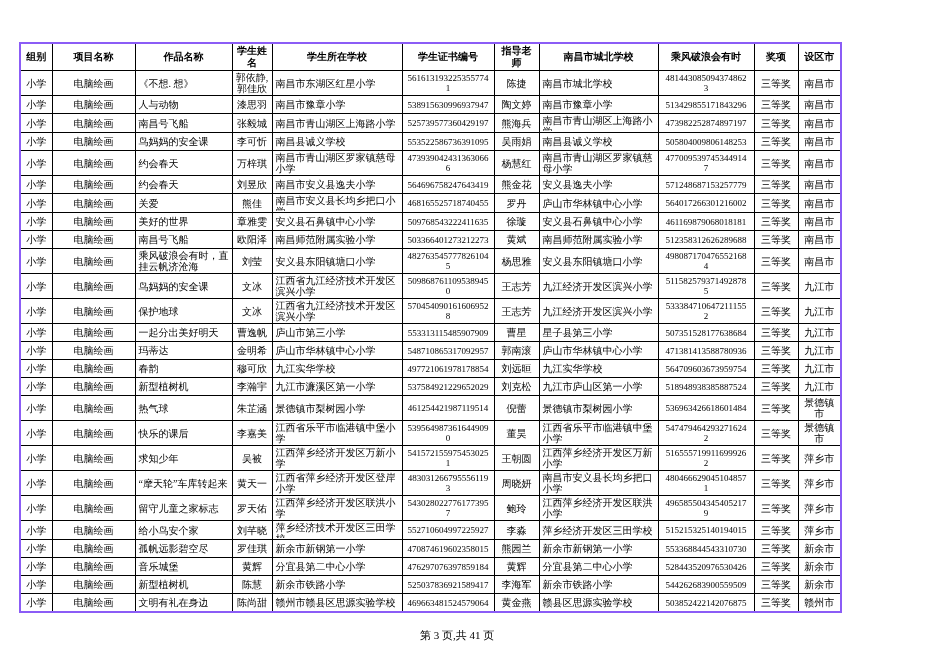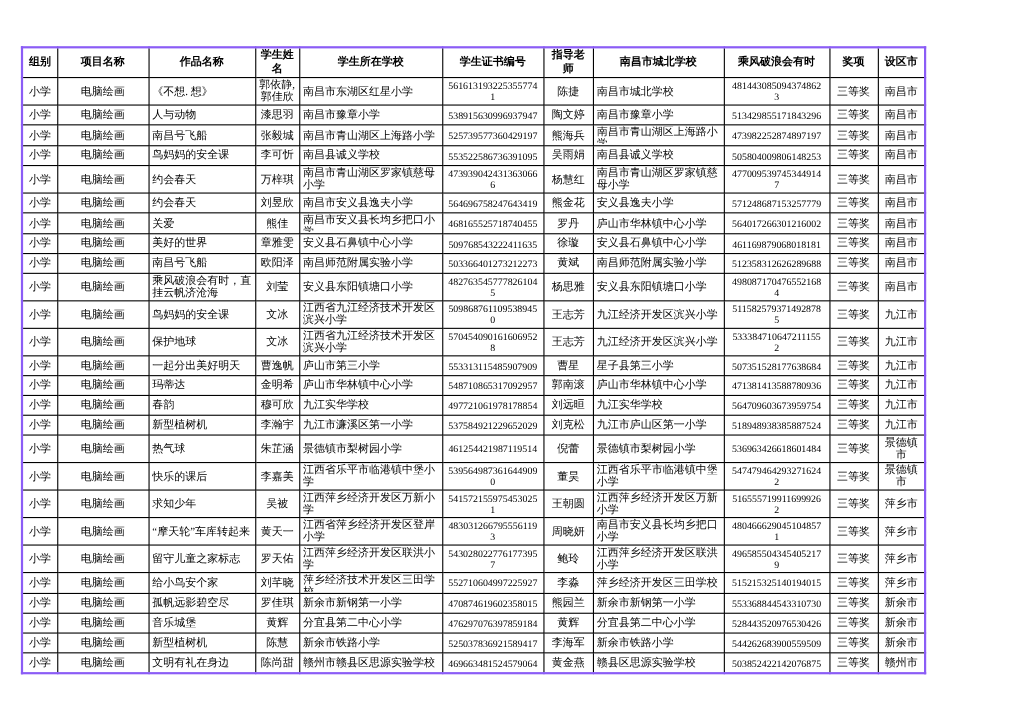--- a/index.html
+++ b/index.html
@@ -1009,14 +1009,15 @@
           <td class="ac">
             <div class="cw">三等奖</div>
           </td>
           <td class="ac">
             <div class="cw">赣州市</div>
           </td>
         </tr>
       </tbody>
   </table>
 
+  <div class="footer">第 3 页,共 41 页</div>
 
 </div>
 
 </body></html>

